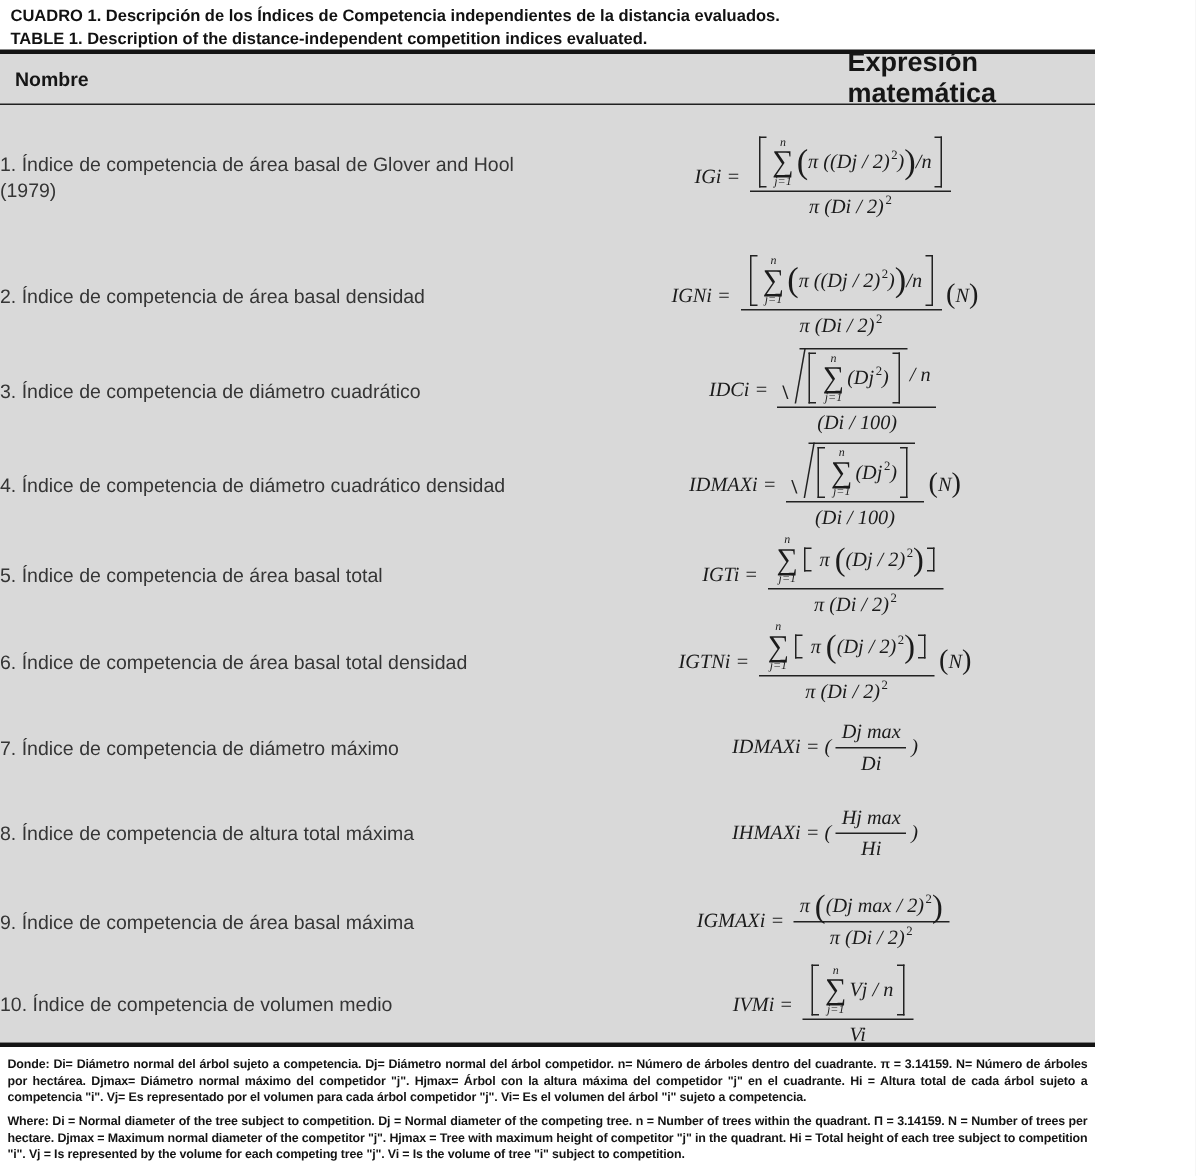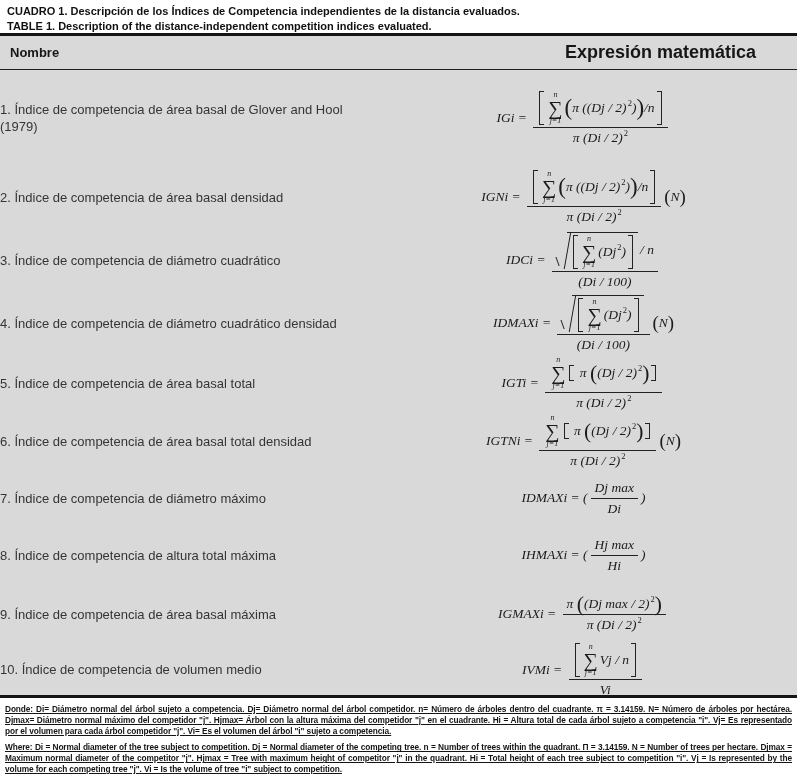--- a/index.html
+++ b/index.html
@@ -1,16 +1,16 @@
 <!DOCTYPE html>
 <html><head>
 <meta charset="utf-8">
 <style>
   html,body{margin:0;padding:0;background:#fff;}
-  .page{position:relative;width:797px;height:784px;background:#ffffff;overflow:hidden;
+  .page{position:relative;width:730px;height:784px;background:#ffffff;overflow:hidden;
         font-family:"Liberation Sans",sans-serif;color:#1a1a1a;}
   
   .title-block{padding:4px 8px 0 7px;}
   .title-line{font-size:11px;font-weight:bold;line-height:14.5px;color:#111;}
   
   .rule-thick{height:3px;background:#141414;}
   .rule-thin{height:1.5px;background:#202020;}
   
   .table-area{background:#d9d9d9;}
   .thead{display:flex;height:32.5px;align-items:center;gap:30px;}
@@ -48,21 +48,21 @@
   .m-br-r{border-right:1.3px solid #222;border-top:1.3px solid #222;border-bottom:1.3px solid #222;margin-left:2px;}
   .m-sqrt{display:inline-flex;align-items:stretch;margin:0 2px;}
   .m-sqrt-tail{width:9px;border-right:1.4px solid #222;transform:skewX(-10deg);margin-right:-1px;position:relative;}
   .m-sqrt-tail::before{content:'';position:absolute;left:-4px;bottom:3px;width:5px;height:9px;
                        border-right:1.2px solid #222;transform:skewX(28deg);}
   .m-sqrt-body{border-top:1.4px solid #222;padding:2px 3px 0 4px;}
   .m-gp{font-style:normal;font-weight:400;line-height:0.75;align-self:center;}
   
   .notes{padding:6px 5px 0 5px;}
   .note{font-size:8.3px;font-weight:bold;letter-spacing:-0.1px;line-height:10.8px;color:#141414;
-        text-align:justify;margin:0 0 6px 0;text-decoration:underline;}
+        text-align:justify;margin:0 0 6px 0;}
 </style>
 </head>
 <body>
 
 <div class="page">
 
   <div class="title-block">
     <div class="title-line">CUADRO 1. Descripción de los Índices de Competencia independientes de la distancia evaluados.</div>
     <div class="title-line">TABLE 1. Description of the distance-independent competition indices evaluated.</div>
   </div>

